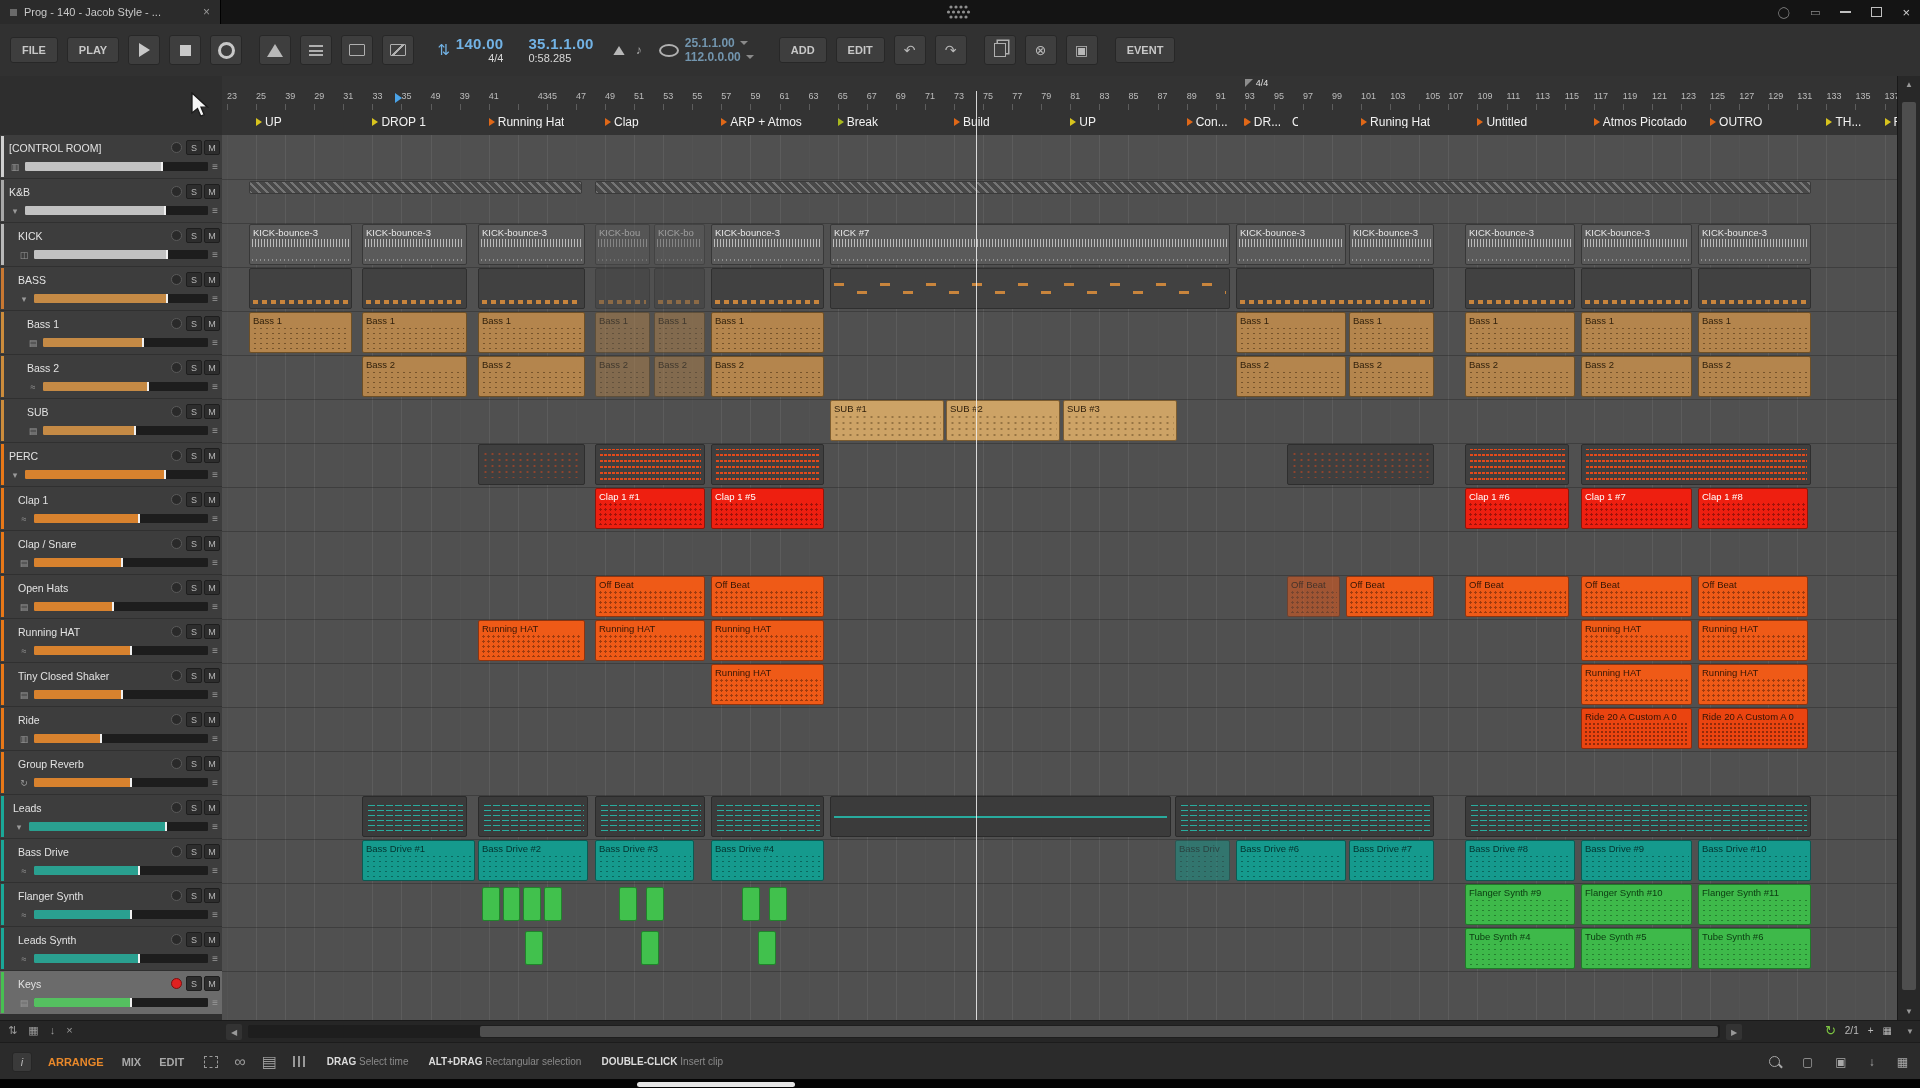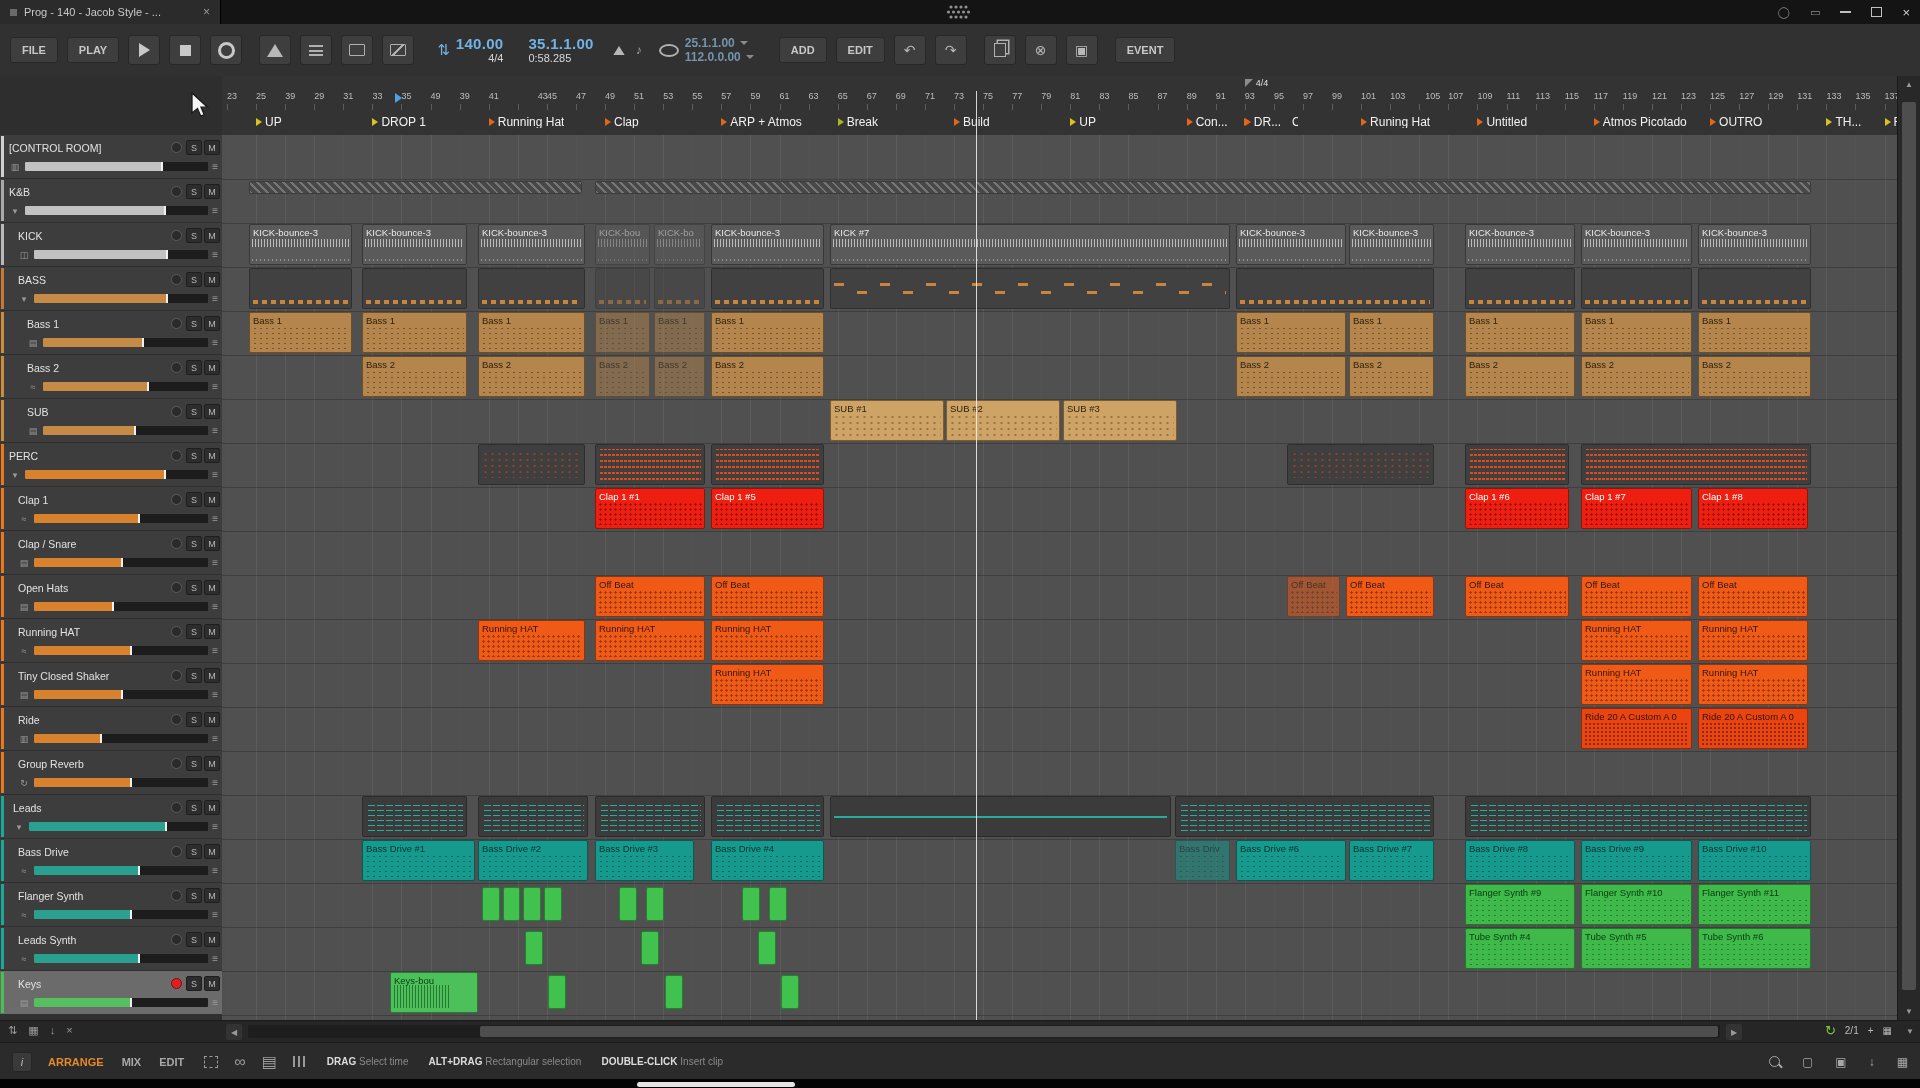--- a/index.html
+++ b/index.html
@@ -1055,28 +1055,20 @@
           <div class="clip c-green" style="left: 1243px; width: 110px;">
             <div class="lbl">Tube Synth #4</div>
           </div>
           <div class="clip c-green" style="left: 1359px; width: 111px;">
             <div class="lbl">Tube Synth #5</div>
           </div>
           <div class="clip c-green" style="left: 1476px; width: 113px;">
             <div class="lbl">Tube Synth #6</div>
           </div>
         </div>
-        <div class="arow" style="top: 836px;">
-          <div class="clip c-keysclip" style="left: 168px; width: 88px;">
-            <div class="lbl">Keys-bou</div>
-          </div>
-          <div class="clip c-mini" style="left: 326px; width: 18px;"></div>
-          <div class="clip c-mini" style="left: 443px; width: 18px;"></div>
-          <div class="clip c-mini" style="left: 559px; width: 18px;"></div>
-        </div>
       </div>
     <div class="playhead" style="left: 753.81px;"></div>
   </div>
 
   <svg class="cursor" width="20" height="28" viewBox="0 0 20 28">
     <polygon points="2,1 2,21 7.5,16.5 10.8,24.2 14.2,22.7 11,15.2 17.5,15.2" fill="#f5f5f5" stroke="#1a1a1a" stroke-width="1.3"></polygon>
   </svg>
 
   <div class="vscroll">
     <span class="vs-up">▲</span>

